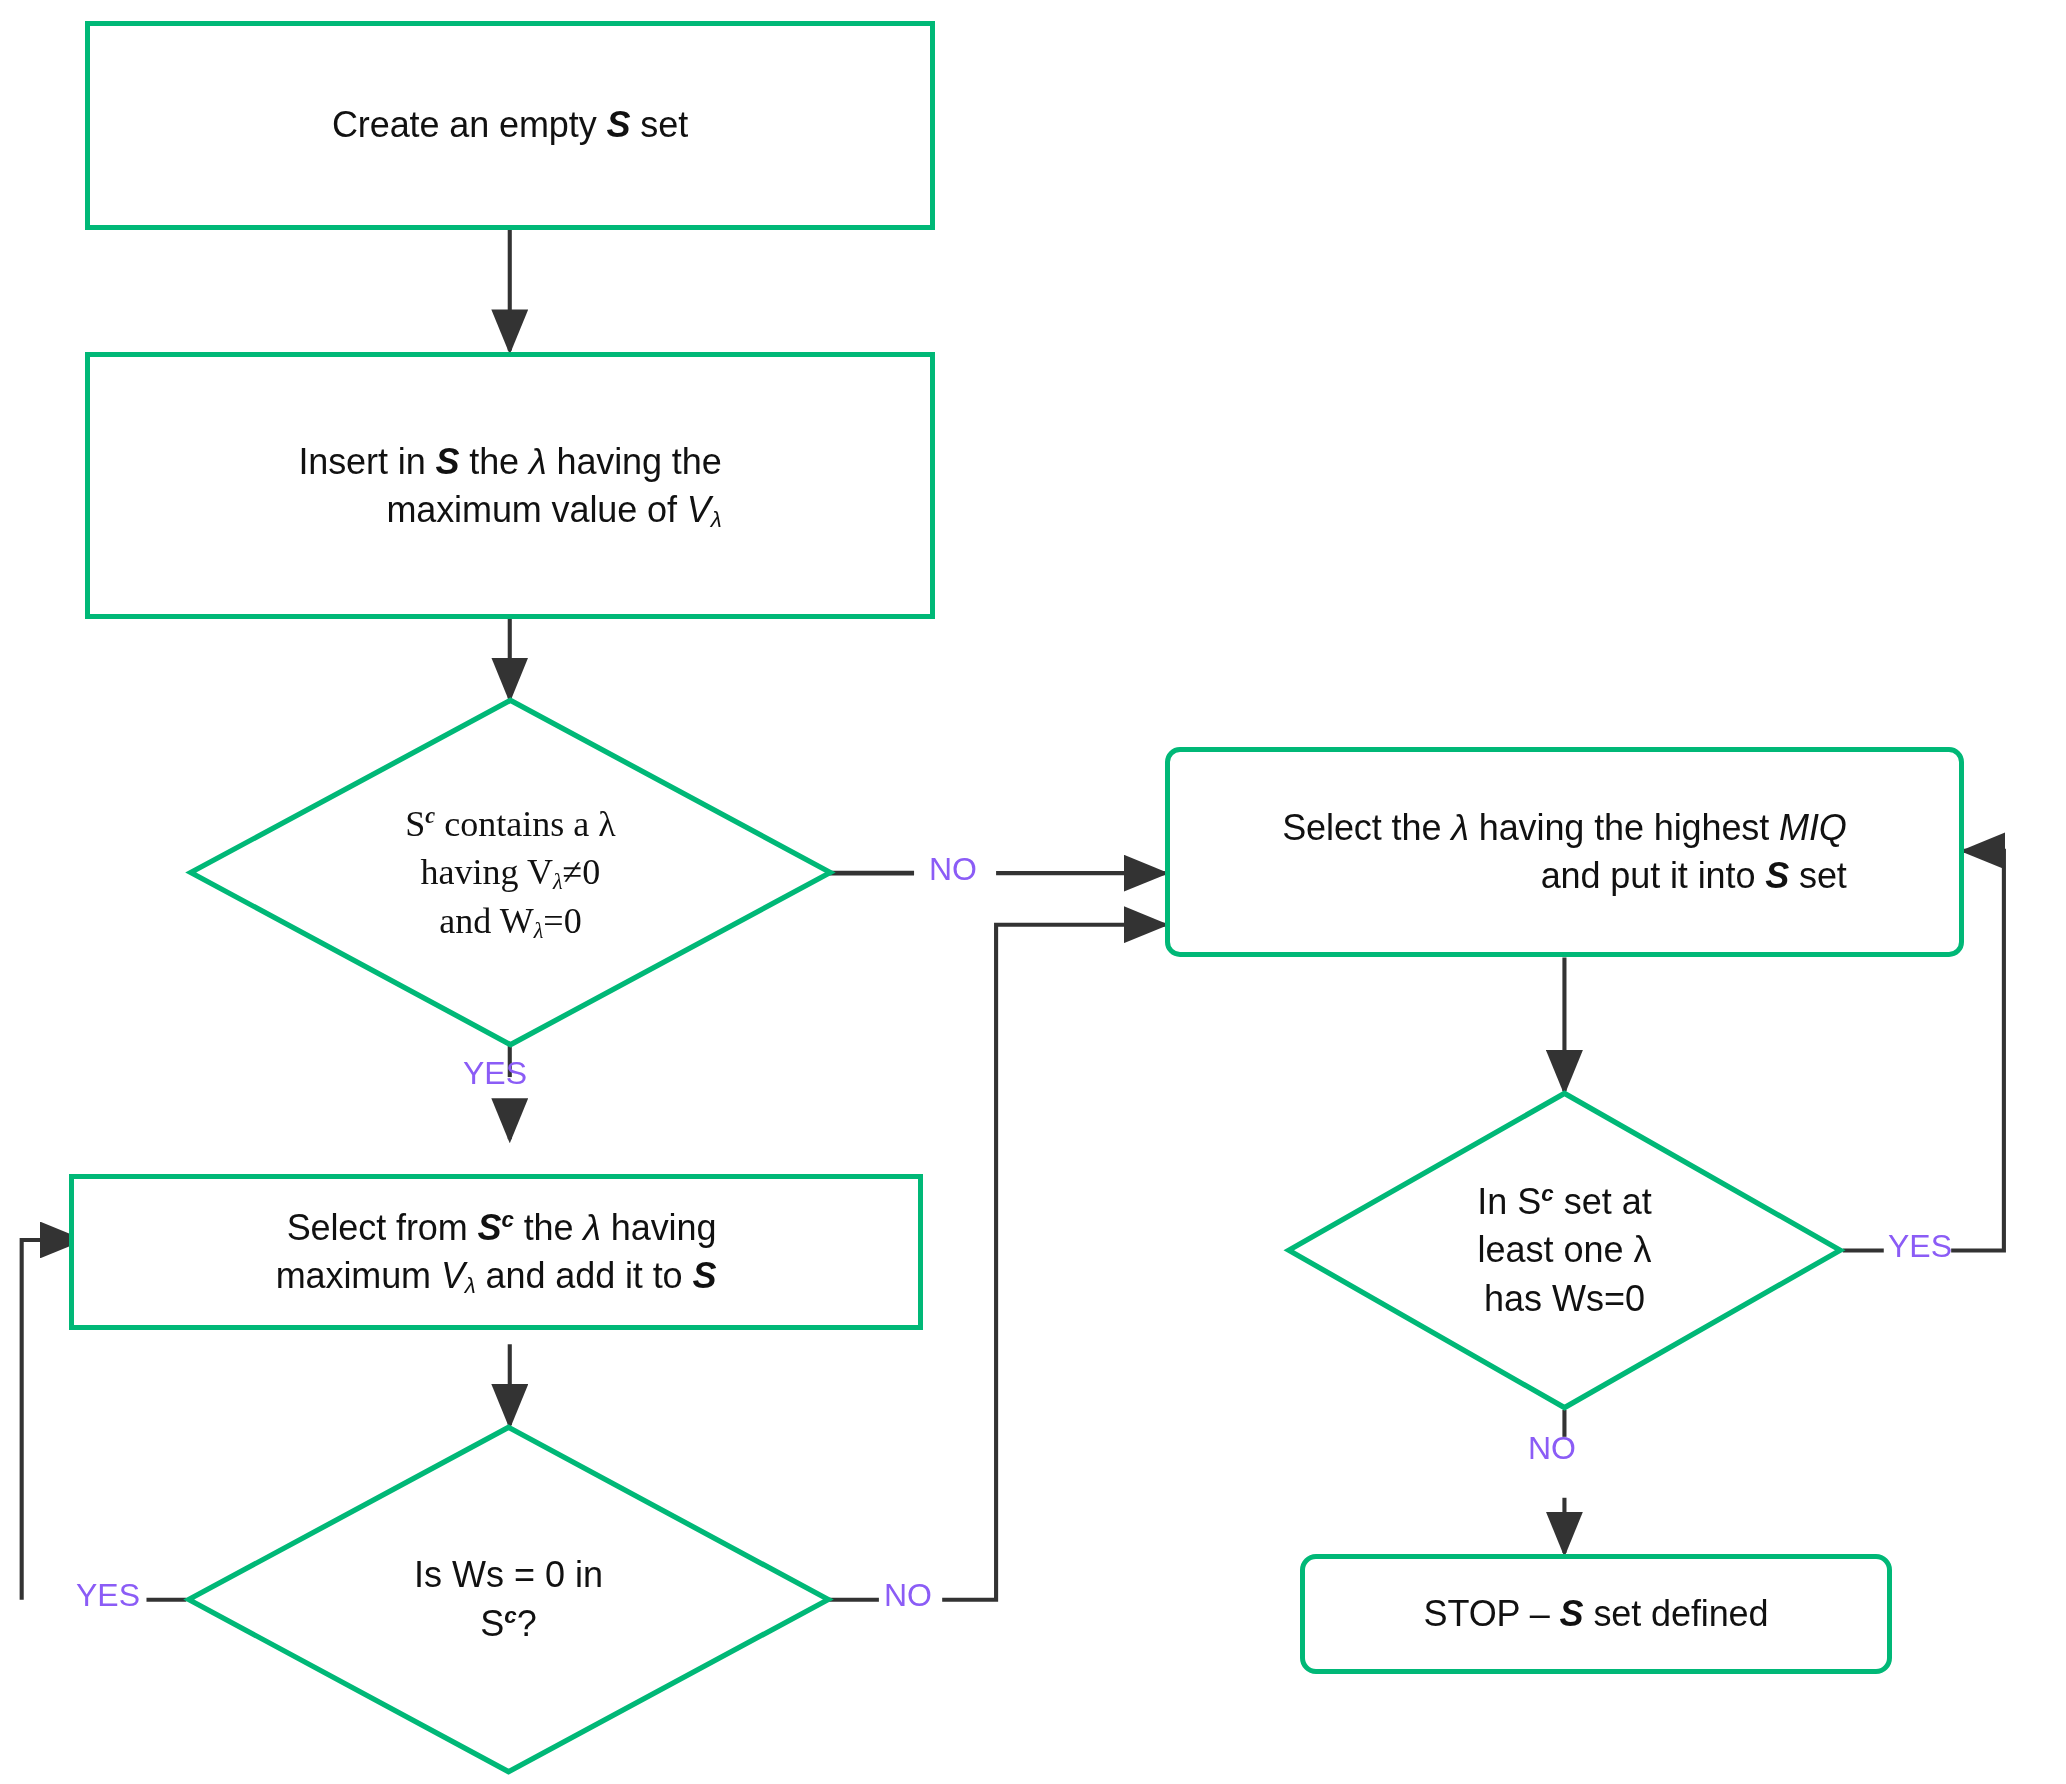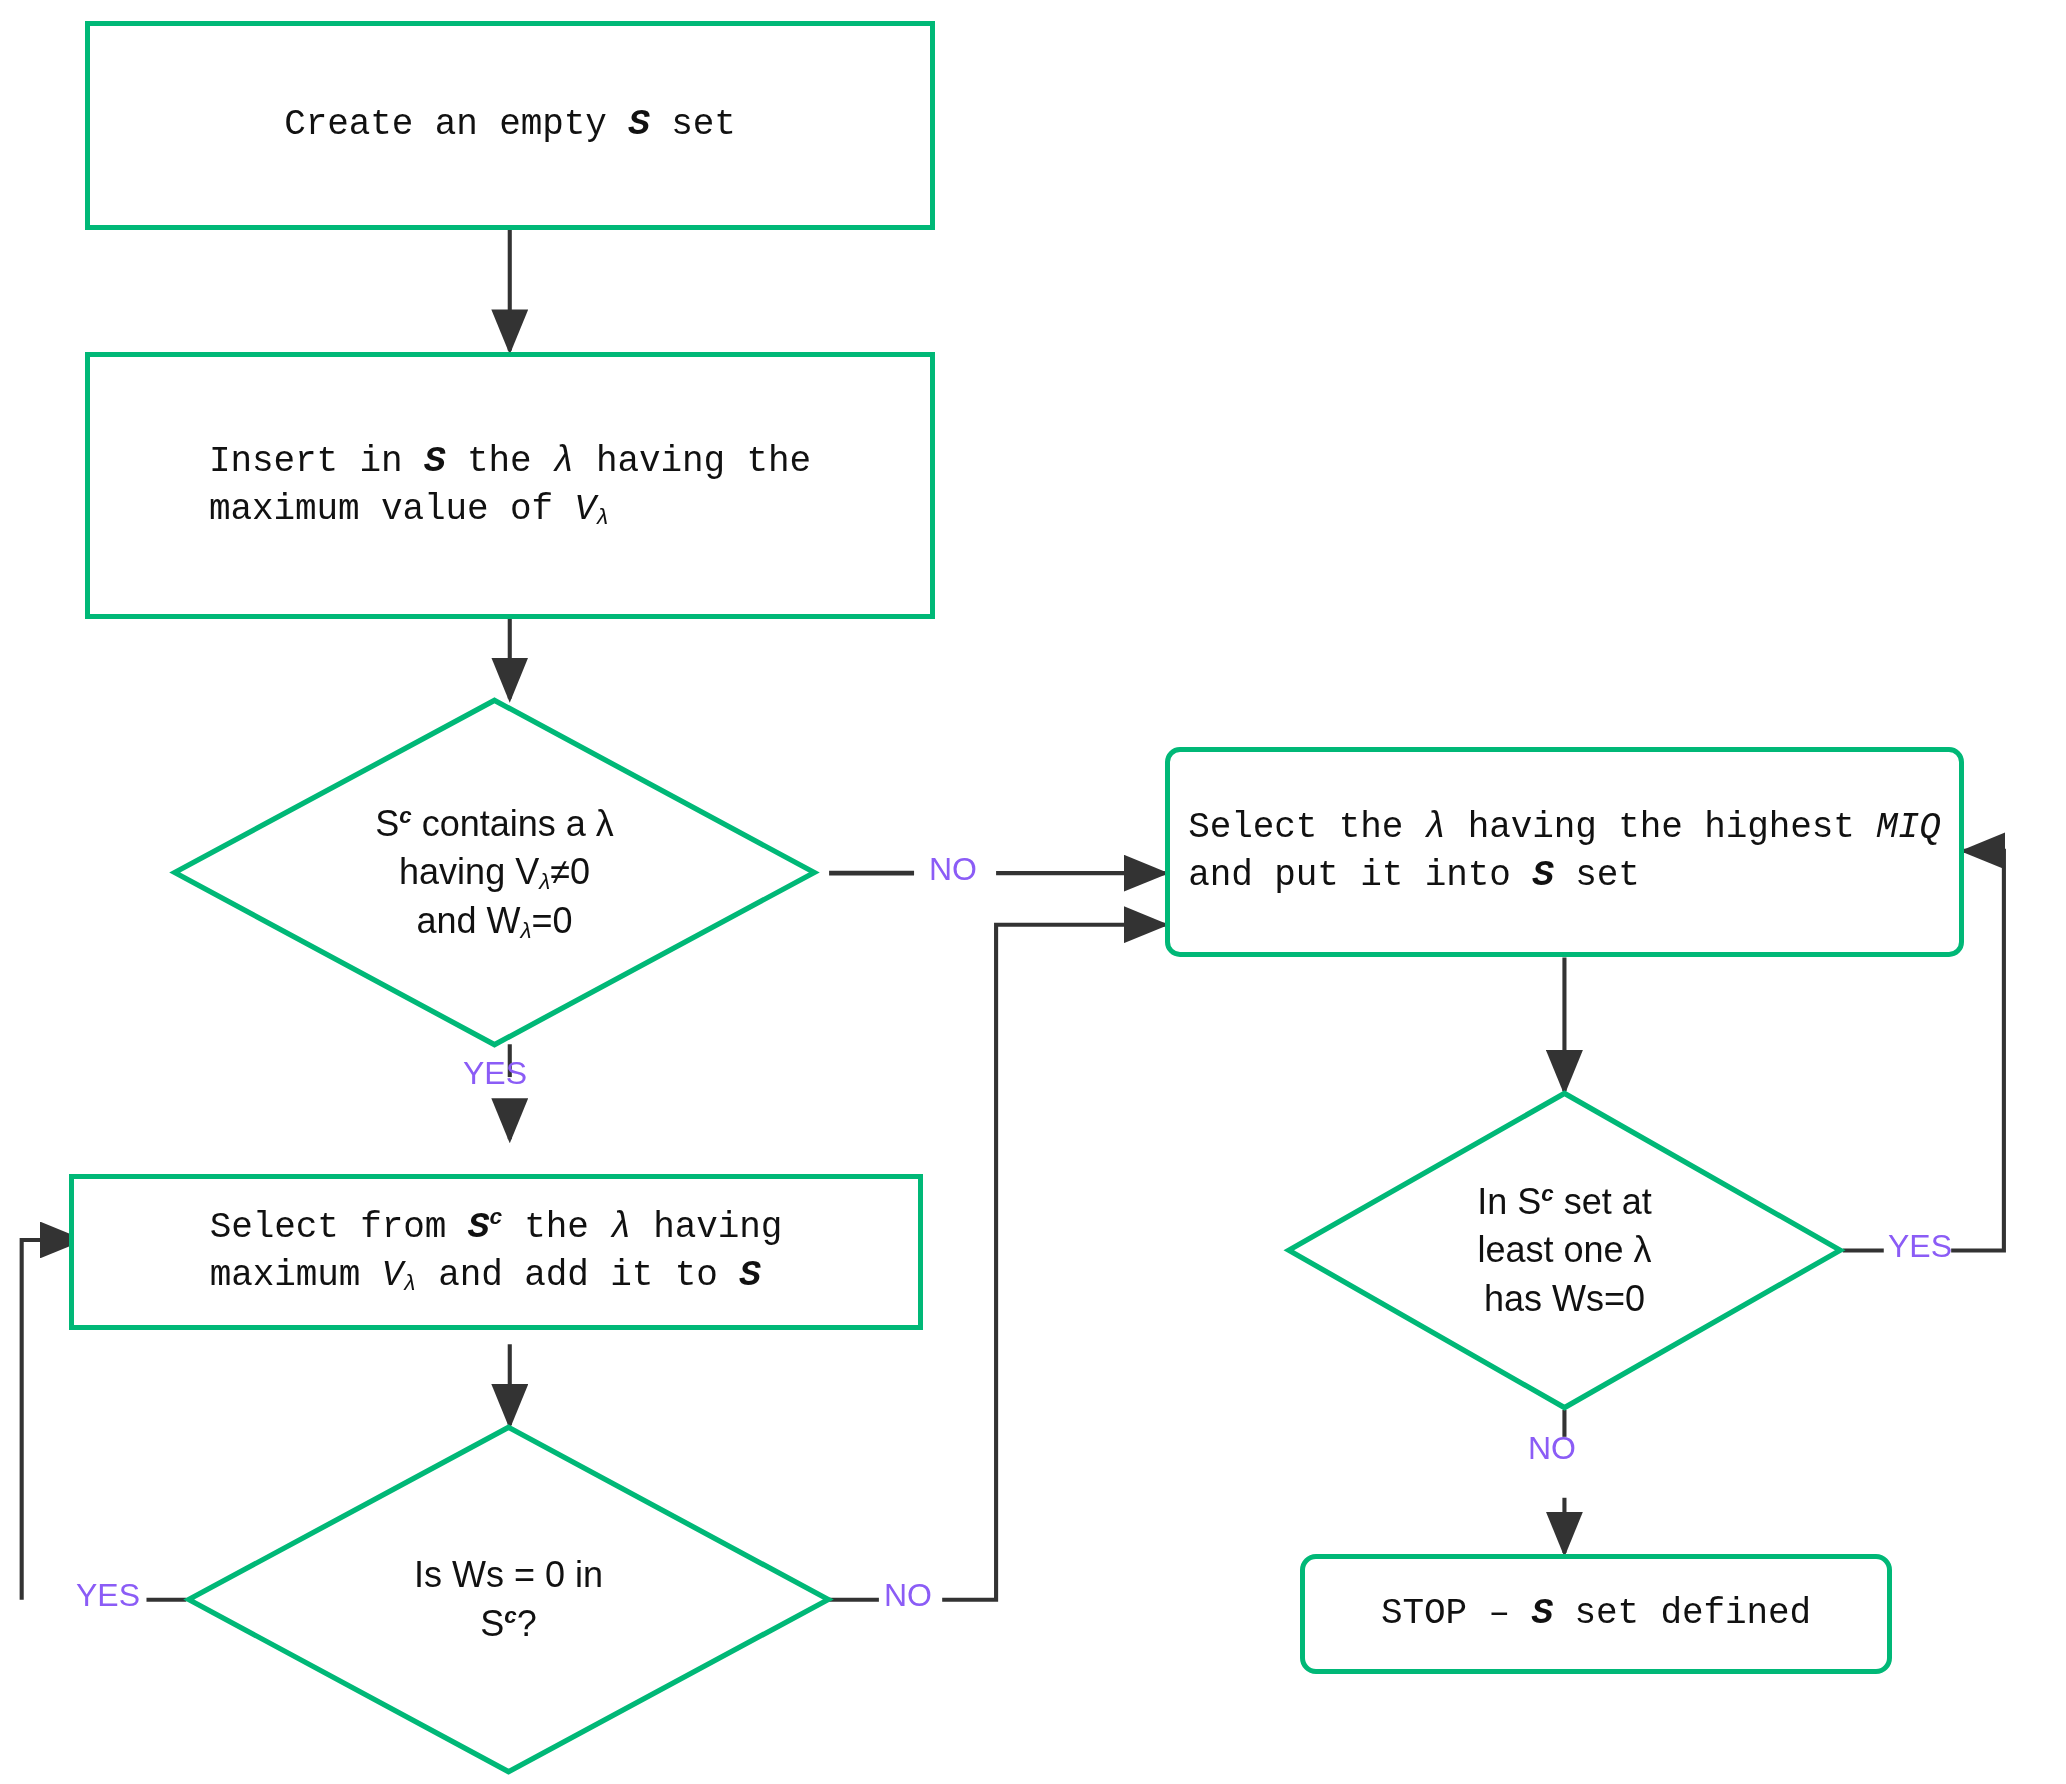--- a/index.html
+++ b/index.html
@@ -1,18 +1,18 @@
 <!DOCTYPE html>
 <html style="font-size:9.4px"><head>
 <meta charset="utf-8">
 <style>
   html,body{margin:0;padding:0;background:#fff;}
   body{font-family:"Liberation Sans", sans-serif;}
   #stage{position:relative;width:2066px;height:1785px;background:#ffffff;overflow:hidden;}
-  .node{position:absolute;box-sizing:border-box;display:flex;align-items:center;justify-content:center;text-align:left;color:#111;font-family:Liberation Mono, monospace;}
+  .node{position:absolute;box-sizing:border-box;display:flex;align-items:center;justify-content:center;text-align:right;color:#111;}
   .rect{border:5.3px solid var(--green);background:#fff;}
   .rounded{border:5.3px solid var(--green);background:#fff;border-radius:16px;}
   :root{--green:#00b877;}
   .txt{font-size:36px;line-height:1.32;letter-spacing:-0.1px;padding:0 15.2px;}
   .txt .bi{font-weight:bold;font-style:italic;}
   .txt .it{font-style:italic;}
   sup{font-size:0.62em;font-weight:bold;font-style:italic;vertical-align:super;line-height:0;}
   sub{font-size:0.62em;font-style:italic;vertical-align:-0.22em;line-height:0;}
   .diamond{position:absolute;}
   .diamond svg{position:absolute;left:0;top:0;overflow:visible;}
@@ -71,21 +71,21 @@
 
   <div class="node rect" style="left:85px;top:352px;width:850px;height:267px;">
     <div class="txt">
       
       
       Insert in <span class="bi">S</span> the <span class="it">λ</span> having the<br>
       maximum value of <span class="it">V</span><sub>λ</sub>
     </div>
   </div>
 
-  <div class="diamond" style="left:172px;top:698px;width:645px;height:349px;">
+  <div class="diamond" style="left:188px;top:698px;width:645px;height:349px;font-family:Liberation Serif, serif;">
     <svg width="645" height="349" viewBox="0 0 1100 596">
       <polygon points="550,4 1096,298 550,592 4,298" fill="#ffffff" stroke="#00b877" stroke-width="9"></polygon>
     </svg>
     <div class="dlabel" style="left:0;top:0;width:645px;height:349px;">
       <div>
         
         
         
         <span class="bi">S</span><sup>c</sup> contains a <span class="it">λ</span><br>
         having <span class="it">V</span><sub>λ</sub>≠0<br>

